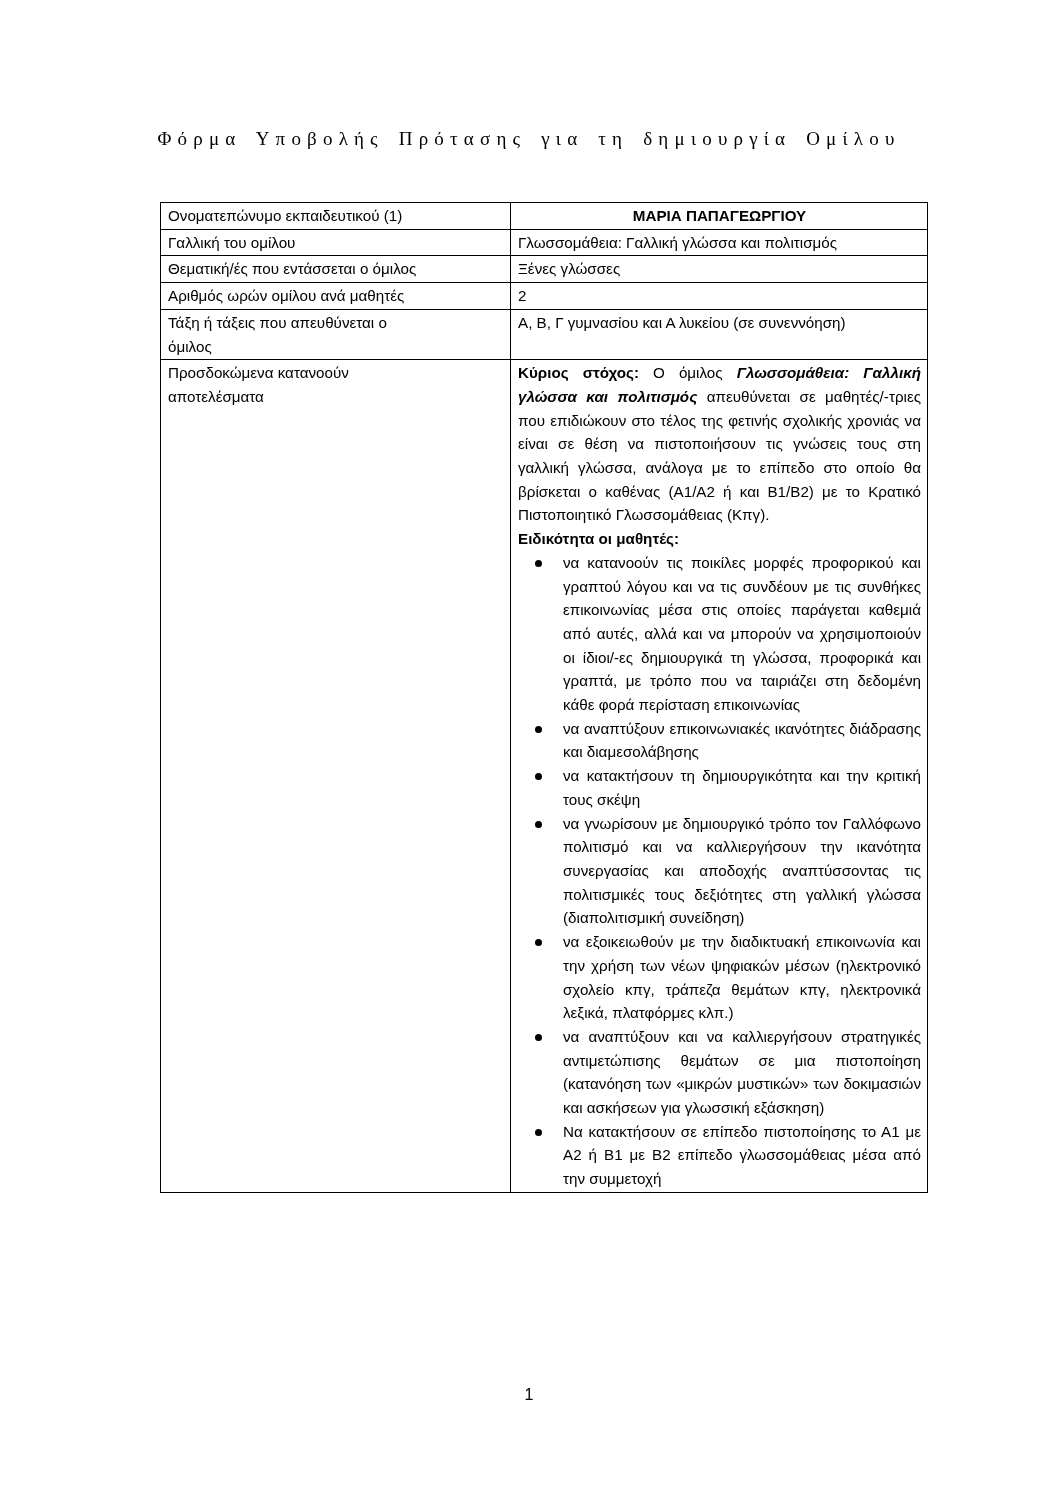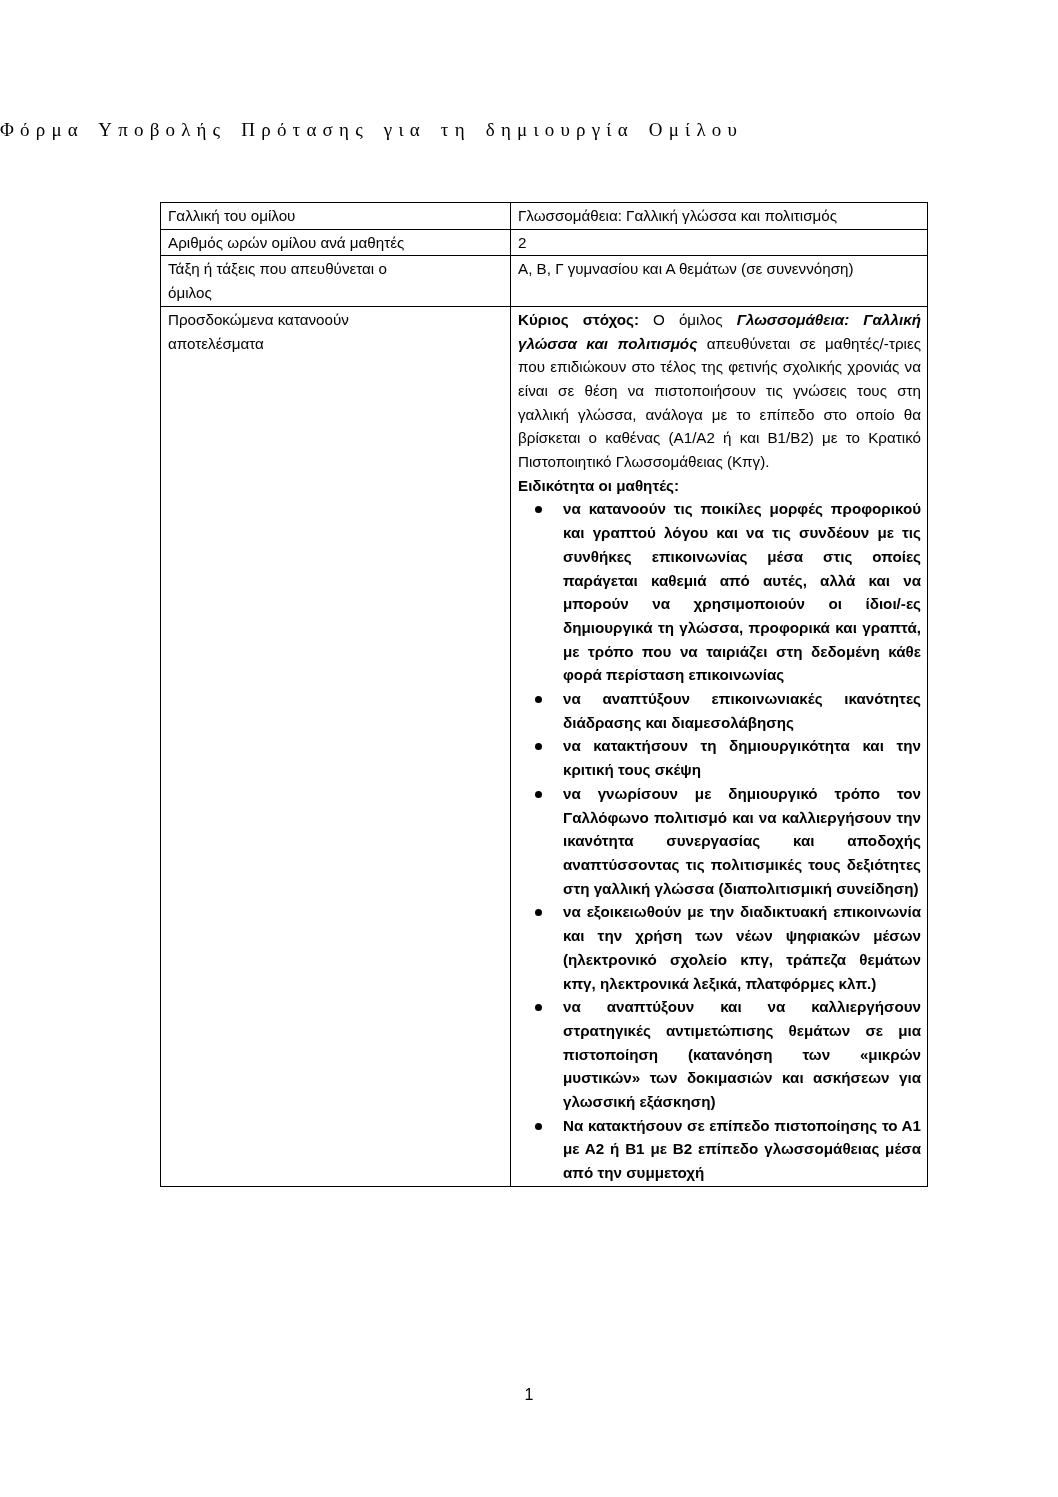--- a/index.html
+++ b/index.html
@@ -1,35 +1,35 @@
 <!DOCTYPE html>
 <html><head>
 <meta charset="utf-8">
 <style>
   html, body { margin:0; padding:0; background:#ffffff; }
   body { width:1058px; height:1497px; position:relative; overflow:hidden; color:#000; }
   .title {
-    position:absolute; left:0; right:0; top:119px; text-align:left;
+    position:absolute; left:0; right:0; top:128px; text-align:center;
     font-family:"Liberation Serif", serif; font-size:19px; letter-spacing:6.2px; word-spacing:4px;
   }
   table.form {
     position:absolute; left:160px; top:202px; width:767px;
     border-collapse:collapse; table-layout:fixed;
     font-family:"Liberation Sans", sans-serif; font-size:15.2px;
   }
   table.form td {
     border:1px solid #000; vertical-align:top;
     padding:1px 6px 1px 7px; line-height:23.7px;
   }
   col.c1 { width:350px; }
   col.c2 { width:417px; }
   td.center-bold { text-align:center; font-weight:bold; }
   td.mid { vertical-align:middle; }
   .just { text-align:justify; }
-  ul.outcomes { margin:0; padding:0 0 0 45px; list-style:none;font-weight:bold; }
+  ul.outcomes { margin:0; padding:0 0 0 45px; list-style:none; }
   ul.outcomes li { position:relative; text-align:justify; }
   ul.outcomes li .bullet {
     position:absolute; left:-28px; top:9px; width:7px; height:7px; border-radius:50%; background:#000;
   }
   .last-row td { border-bottom:1px solid #000; }
   .page-num {
     position:absolute; top:1386px; left:0; right:0; text-align:center;
     font-family:"Liberation Sans", sans-serif; font-size:16px;
   }
 </style>
@@ -38,30 +38,38 @@
 
 <div class="title">Φόρμα Υποβολής Πρότασης για τη δημιουργία Ομίλου</div>
 
 <table class="form">
   <colgroup>
       <col class="c1">
       <col class="c2">
     </colgroup>
   <tbody>
     <tr>
+      <td>Ονοματεπώνυμο εκπαιδευτικού (1)</td>
+      <td class="center-bold">ΜΑΡΙΑ ΠΑΠΑΓΕΩΡΓΙΟΥ</td>
+    </tr>
+    <tr>
       <td>Γαλλική του ομίλου</td>
       <td>Γλωσσομάθεια: Γαλλική γλώσσα και πολιτισμός</td>
+    </tr>
+    <tr>
+      <td>Θεματική/ές που εντάσσεται ο όμιλος</td>
+      <td>Ξένες γλώσσες</td>
     </tr>
     <tr>
       <td>Αριθμός ωρών ομίλου ανά μαθητές</td>
       <td>2</td>
     </tr>
     <tr>
       <td style="padding-right:120px">Τάξη ή τάξεις που απευθύνεται ο όμιλος</td>
-      <td>Α, Β, Γ γυμνασίου και Α θεμάτων (σε συνεννόηση)</td>
+      <td>Α, Β, Γ γυμνασίου και Α λυκείου (σε συνεννόηση)</td>
     </tr>
     <tr class="last-row">
       <td class="mid" style="padding-right:150px">Προσδοκώμενα κατανοούν αποτελέσματα</td>
       <td>
         <div class="just">
           <b>Κύριος στόχος:</b><span> Ο όμιλος </span><b><i>Γλωσσομάθεια: Γαλλική γλώσσα και πολιτισμός</i></b><span> απευθύνεται σε μαθητές/-τριες που επιδιώκουν στο τέλος της φετινής σχολικής χρονιάς να είναι σε θέση να πιστοποιήσουν τις γνώσεις τους στη γαλλική γλώσσα, ανάλογα με το επίπεδο στο οποίο θα βρίσκεται ο καθένας (Α1/Α2 ή και Β1/Β2) με το Κρατικό Πιστοποιητικό Γλωσσομάθειας (Κπγ).</span>
         </div>
         <div><b>Ειδικότητα οι μαθητές:</b></div>
         <ul class="outcomes">
           <li><span class="bullet"></span><span>να κατανοούν τις ποικίλες μορφές προφορικού και γραπτού λόγου και να τις συνδέουν με τις συνθήκες επικοινωνίας μέσα στις οποίες παράγεται καθεμιά από αυτές, αλλά και να μπορούν να χρησιμοποιούν οι ίδιοι/-ες δημιουργικά τη γλώσσα, προφορικά και γραπτά, με τρόπο που να ταιριάζει στη δεδομένη κάθε φορά περίσταση επικοινωνίας</span></li>

